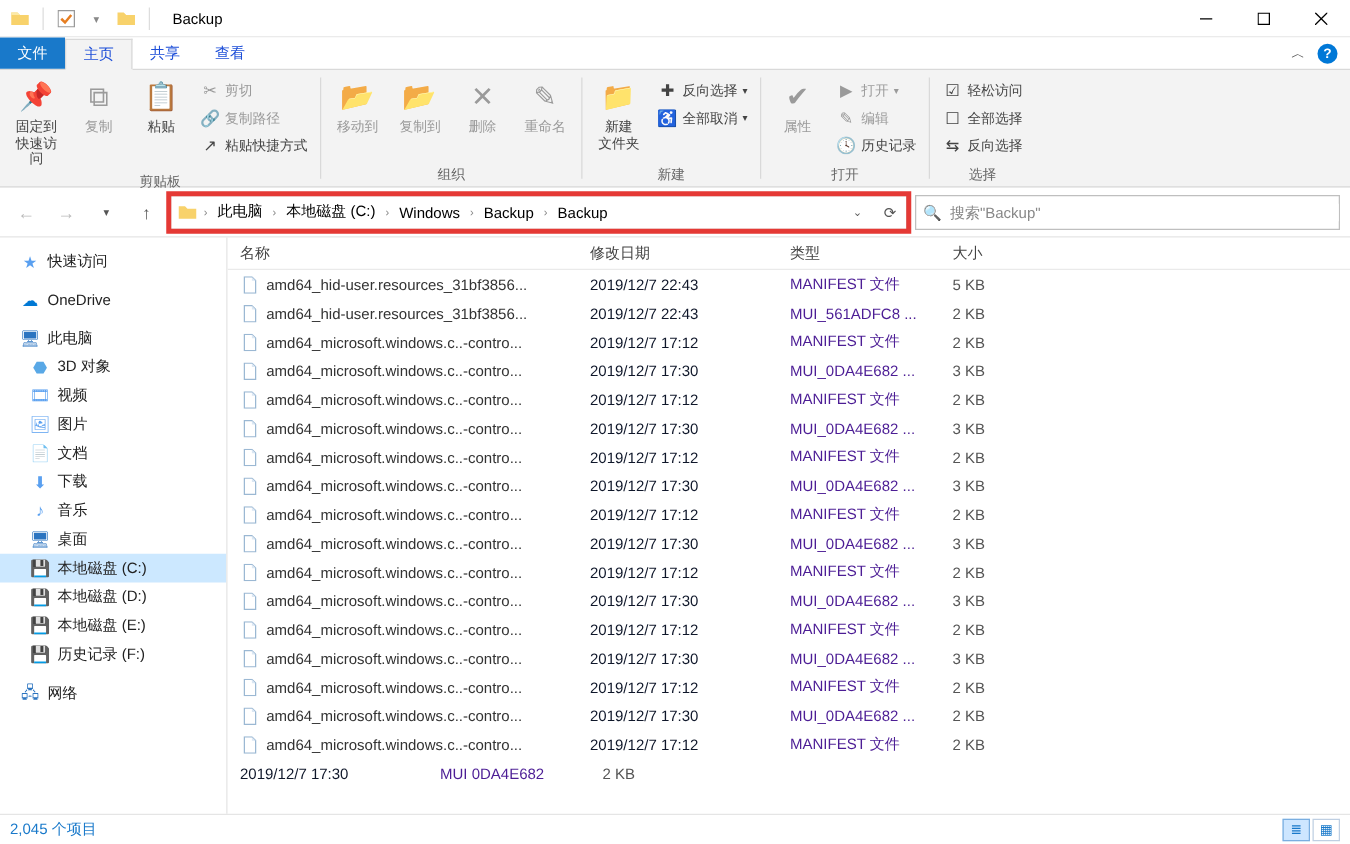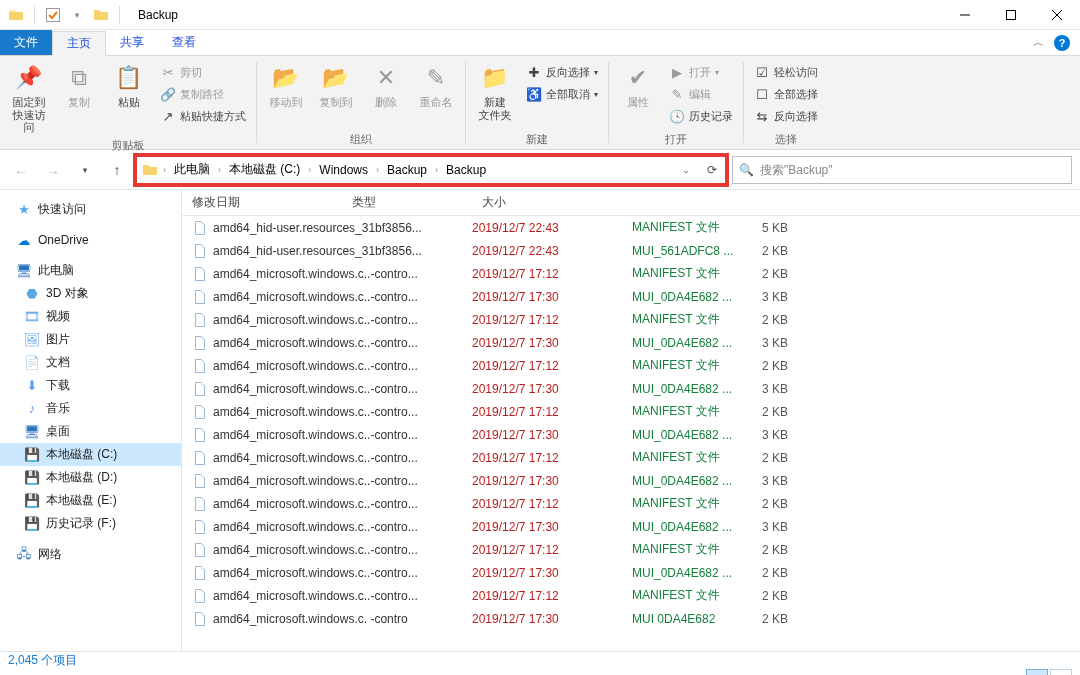--- a/index.html
+++ b/index.html
@@ -64,27 +64,27 @@
 .filepane { flex:1; display:flex; flex-direction:column; overflow:hidden; }
 .columns { display:flex; height:26px; align-items:center; border-bottom:1px solid #eaeaea; color:#444; font-size:12px; }
 .columns div { padding-left:10px; }
 .col-name { width:280px; }
 .col-date { width:160px; }
 .col-type { width:130px; }
 .col-size { width:80px; }
 .rows { flex:1; overflow:auto; }
 .row { display:flex; height:23px; align-items:center; font-size:12px; color:#333; }
 .row .c-name { width:280px; display:flex; align-items:center; gap:5px; padding-left:10px; overflow:hidden; white-space:nowrap; text-overflow:ellipsis; }
-.row .c-date { width:160px; padding-left:10px; color:#b91c1c; }
-.row .c-type { width:130px; padding-left:10px; color:#15803d; }
+.row .c-date { width:160px; padding-left:10px; color:#0f172a; }
+.row .c-type { width:130px; padding-left:10px; color:#4c1d95; }
 .row .c-size { width:80px; padding-left:10px; color:#555; }
 .file-ico { width:16px; height:16px; flex-shrink:0; display:flex; align-items:center; justify-content:center; color:#6c9bd1; }
 
 
-.status { height:24px; border-top:1px solid #e5e5e5; display:flex; padding:0 8px; font-size:12px; color:#1979ca;flex-direction:column; }
+.status { height:24px; border-top:1px solid #e5e5e5; display:flex; align-items:center; padding:0 8px; font-size:12px; color:#1979ca; }
 .status .view-toggles { margin-left:auto; display:flex; gap:2px; }
 .vt { width:22px; height:18px; border:1px solid #bfcfe2; display:flex; align-items:center; justify-content:center; font-size:11px; color:#1979ca; }
 .vt.active { background:#cde6ff; border-color:#7aaee0; }
 
 svg { display:block; }
 </style>
 </head>
 <body>
 
 <div class="titlebar">
@@ -372,20 +372,21 @@
       </div>
     <div class="side-spacer"></div>
     <div class="side-item top">
         <span class="side-ico" style="color:#2b74c0">🖧</span>
         <span>网络</span>
       </div>
   </div>
 
   <div class="filepane">
     <div class="columns">
+      <div class="col-name">名称</div>
       <div class="col-date">修改日期</div>
       <div class="col-type">类型</div>
       <div class="col-size">大小</div>
     </div>
     <div class="rows" id="file-rows">
         <div class="row">
           <div class="c-name">
             <span class="file-ico">
               <svg width="14" height="14" viewBox="0 0 14 14">
                 <path fill="#fff" stroke="#9bb8d3" d="M2.5 0.5h6l3 3v10h-9z"></path>
@@ -616,29 +617,20 @@
                 <path fill="#dbe7f3" d="M8.5 0.5v3h3"></path>
               </svg>
             </span>
             <span>amd64_microsoft.windows.c..-contro...</span>
           </div>
           <div class="c-date">2019/12/7 17:12</div>
           <div class="c-type">MANIFEST 文件</div>
           <div class="c-size">2 KB</div>
         </div>
         <div class="row">
-          <div class="c-name">
-            <span class="file-ico">
-              <svg width="14" height="14" viewBox="0 0 14 14">
-                <path fill="#fff" stroke="#9bb8d3" d="M2.5 0.5h6l3 3v10h-9z"></path>
-                <path fill="#dbe7f3" d="M8.5 0.5v3h3"></path>
-              </svg>
-            </span>
-            <span>amd64_microsoft.windows.c. -contro</span>
-          </div>
           <div class="c-date">2019/12/7 17:30</div>
           <div class="c-type">MUI 0DA4E682</div>
           <div class="c-size">2 KB</div>
         </div>
       </div>
   </div>
 
 </div>
 
 <div class="status">

